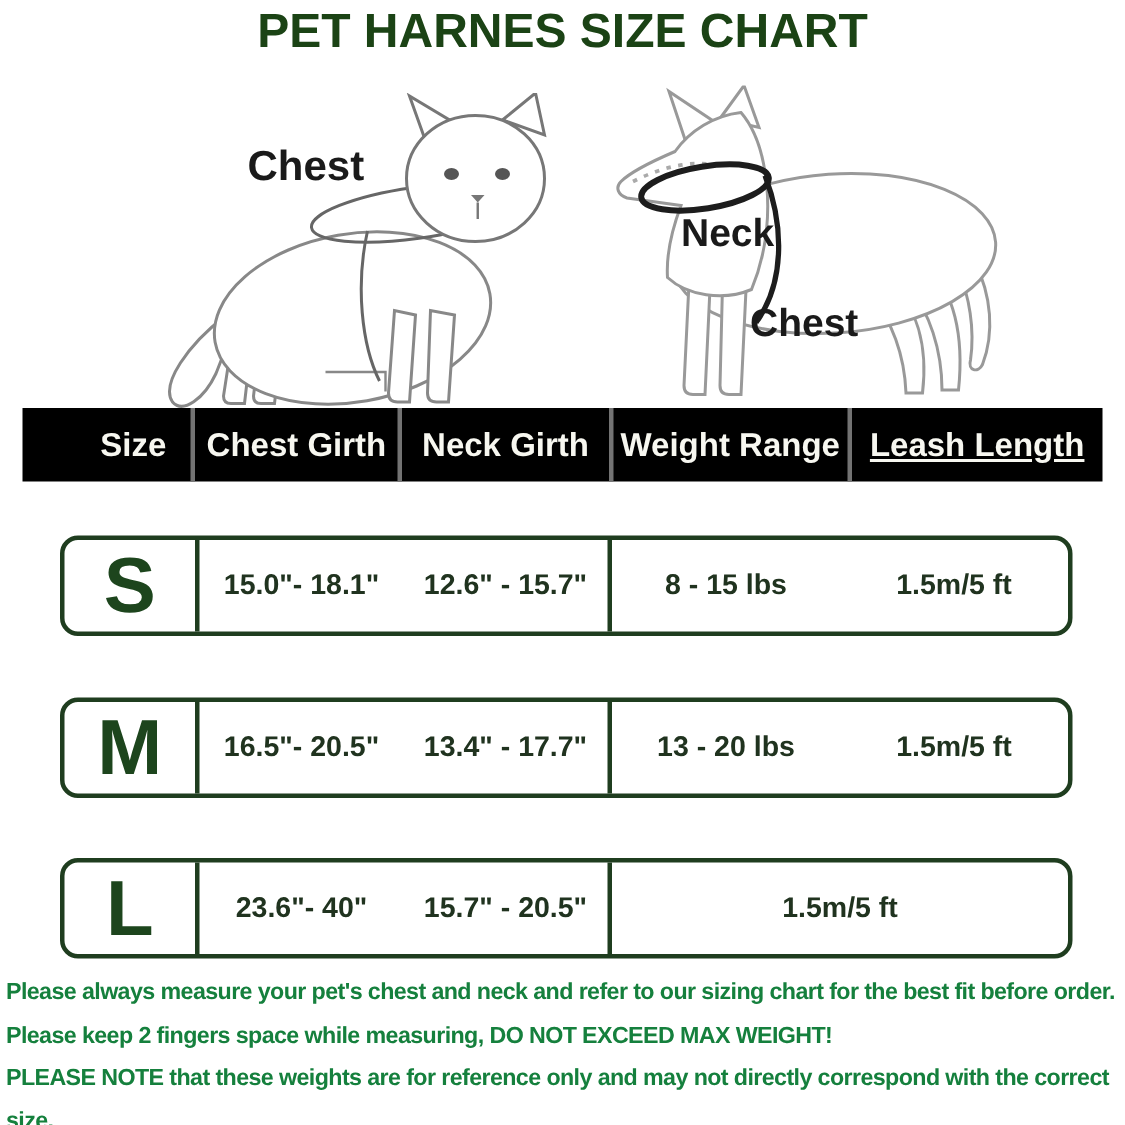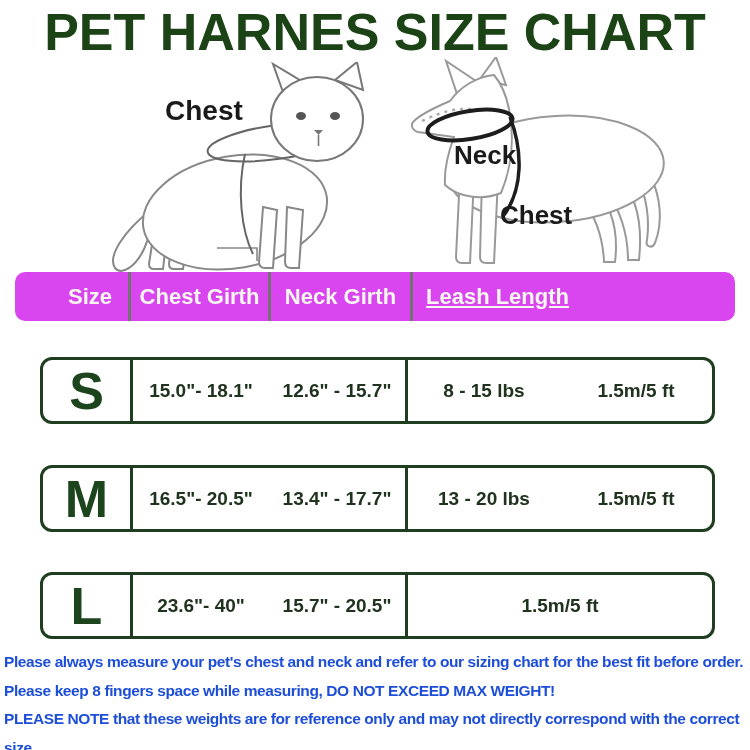--- a/index.html
+++ b/index.html
@@ -2,28 +2,28 @@
 <html><head>
 <meta charset="utf-8">
 <style>
   html,body{margin:0;padding:0;background:#fff;}
   #stage{
     position:relative;width:750px;height:750px;background:#ffffff;
     font-family:"Liberation Sans","DejaVu Sans",sans-serif;overflow:hidden;
   }
   .title{
     position:absolute;top:2px;left:0;width:750px;text-align:center;
-    font-size:52px;font-weight:800;color:#1b4315;letter-spacing:0px;margin:0;
+    font-size:32px;font-weight:800;color:#1b4315;letter-spacing:0px;margin:0;
   }
   svg{position:absolute;}
   .diagram-label{font-weight:bold;fill:#1a1a1a;}
   
   .hdr{
     position:absolute;left:15px;top:272px;width:720px;height:49px;
-    background:#d946ef;border-radius:10px;display:flex;align-items:stretch;
+    background:#000000;border-radius:0;display:flex;align-items:stretch;
     box-sizing:border-box;
   }
   .hcell{
     display:flex;align-items:center;justify-content:center;
     color:#f7f7f0;font-size:22px;font-weight:bold;box-sizing:border-box;
   }
   .hcell+.hcell{border-left:3px solid #737373;}
   .h0{width:113px;justify-content:flex-end;padding-right:16px;}
   .h1{width:140px;}
   .h2{width:142px;}
@@ -44,21 +44,21 @@
     width:275px;display:flex;border-right:3px solid #1f3d1f;box-sizing:border-box;
   }
   .cell-right{flex:1;display:flex;}
   .val{
     flex:1;display:flex;align-items:center;justify-content:center;
     font-size:19px;font-weight:bold;color:#20331f;white-space:nowrap;
   }
   
   .notes{position:absolute;left:4px;top:648px;width:744px;}
   .notes p{
-    margin:0;font-size:15.5px;font-weight:bold;color:#1d4ed8;
+    margin:0;font-size:15.5px;font-weight:bold;color:#15803d;
     line-height:28.5px;letter-spacing:-0.4px;
   }
 </style>
 </head>
 <body>
 
 <div id="stage">
 
   <h1 class="title">PET HARNES SIZE CHART</h1>
 
@@ -110,20 +110,21 @@
     <ellipse cx="72" cy="68" rx="43" ry="14" transform="rotate(-9 72 68)" fill="none" stroke="#1d1d1d" stroke-width="4"></ellipse>
     <path d="M112,60 C125,94 125,132 106,158" fill="none" stroke="#1d1d1d" stroke-width="3.5"></path>
     <text class="diagram-label" x="56" y="107" font-size="26">Neck</text>
     <text class="diagram-label" x="102" y="167" font-size="26">Chest</text>
   </svg>
 
   <div class="hdr">
     <div class="hcell h0">Size</div>
     <div class="hcell h1">Chest Girth</div>
     <div class="hcell h2">Neck Girth</div>
+    <div class="hcell h3">Weight Range</div>
     <div class="hcell h4">Leash Length</div>
   </div>
 
   <div class="row row-s">
     <div class="cell-size">S</div>
     <div class="cell-mid">
       <span class="val">15.0"- 18.1"</span>
       <span class="val">12.6" - 15.7"</span>
     </div>
     <div class="cell-right">
@@ -150,17 +151,17 @@
       <span class="val">23.6"- 40"</span>
       <span class="val">15.7" - 20.5"</span>
     </div>
     <div class="cell-right">
       <span class="val">1.5m/5 ft</span>
     </div>
   </div>
 
   <div class="notes">
     <p>Please always measure your pet's chest and neck and refer to our sizing chart for the best fit before order.</p>
-    <p>Please keep 8 fingers space while measuring, DO NOT EXCEED MAX WEIGHT!</p>
+    <p>Please keep 2 fingers space while measuring, DO NOT EXCEED MAX WEIGHT!</p>
     <p>PLEASE NOTE that these weights are for reference only and may not directly correspond with the correct size.</p>
   </div>
 
 </div>
 
 </body></html>

